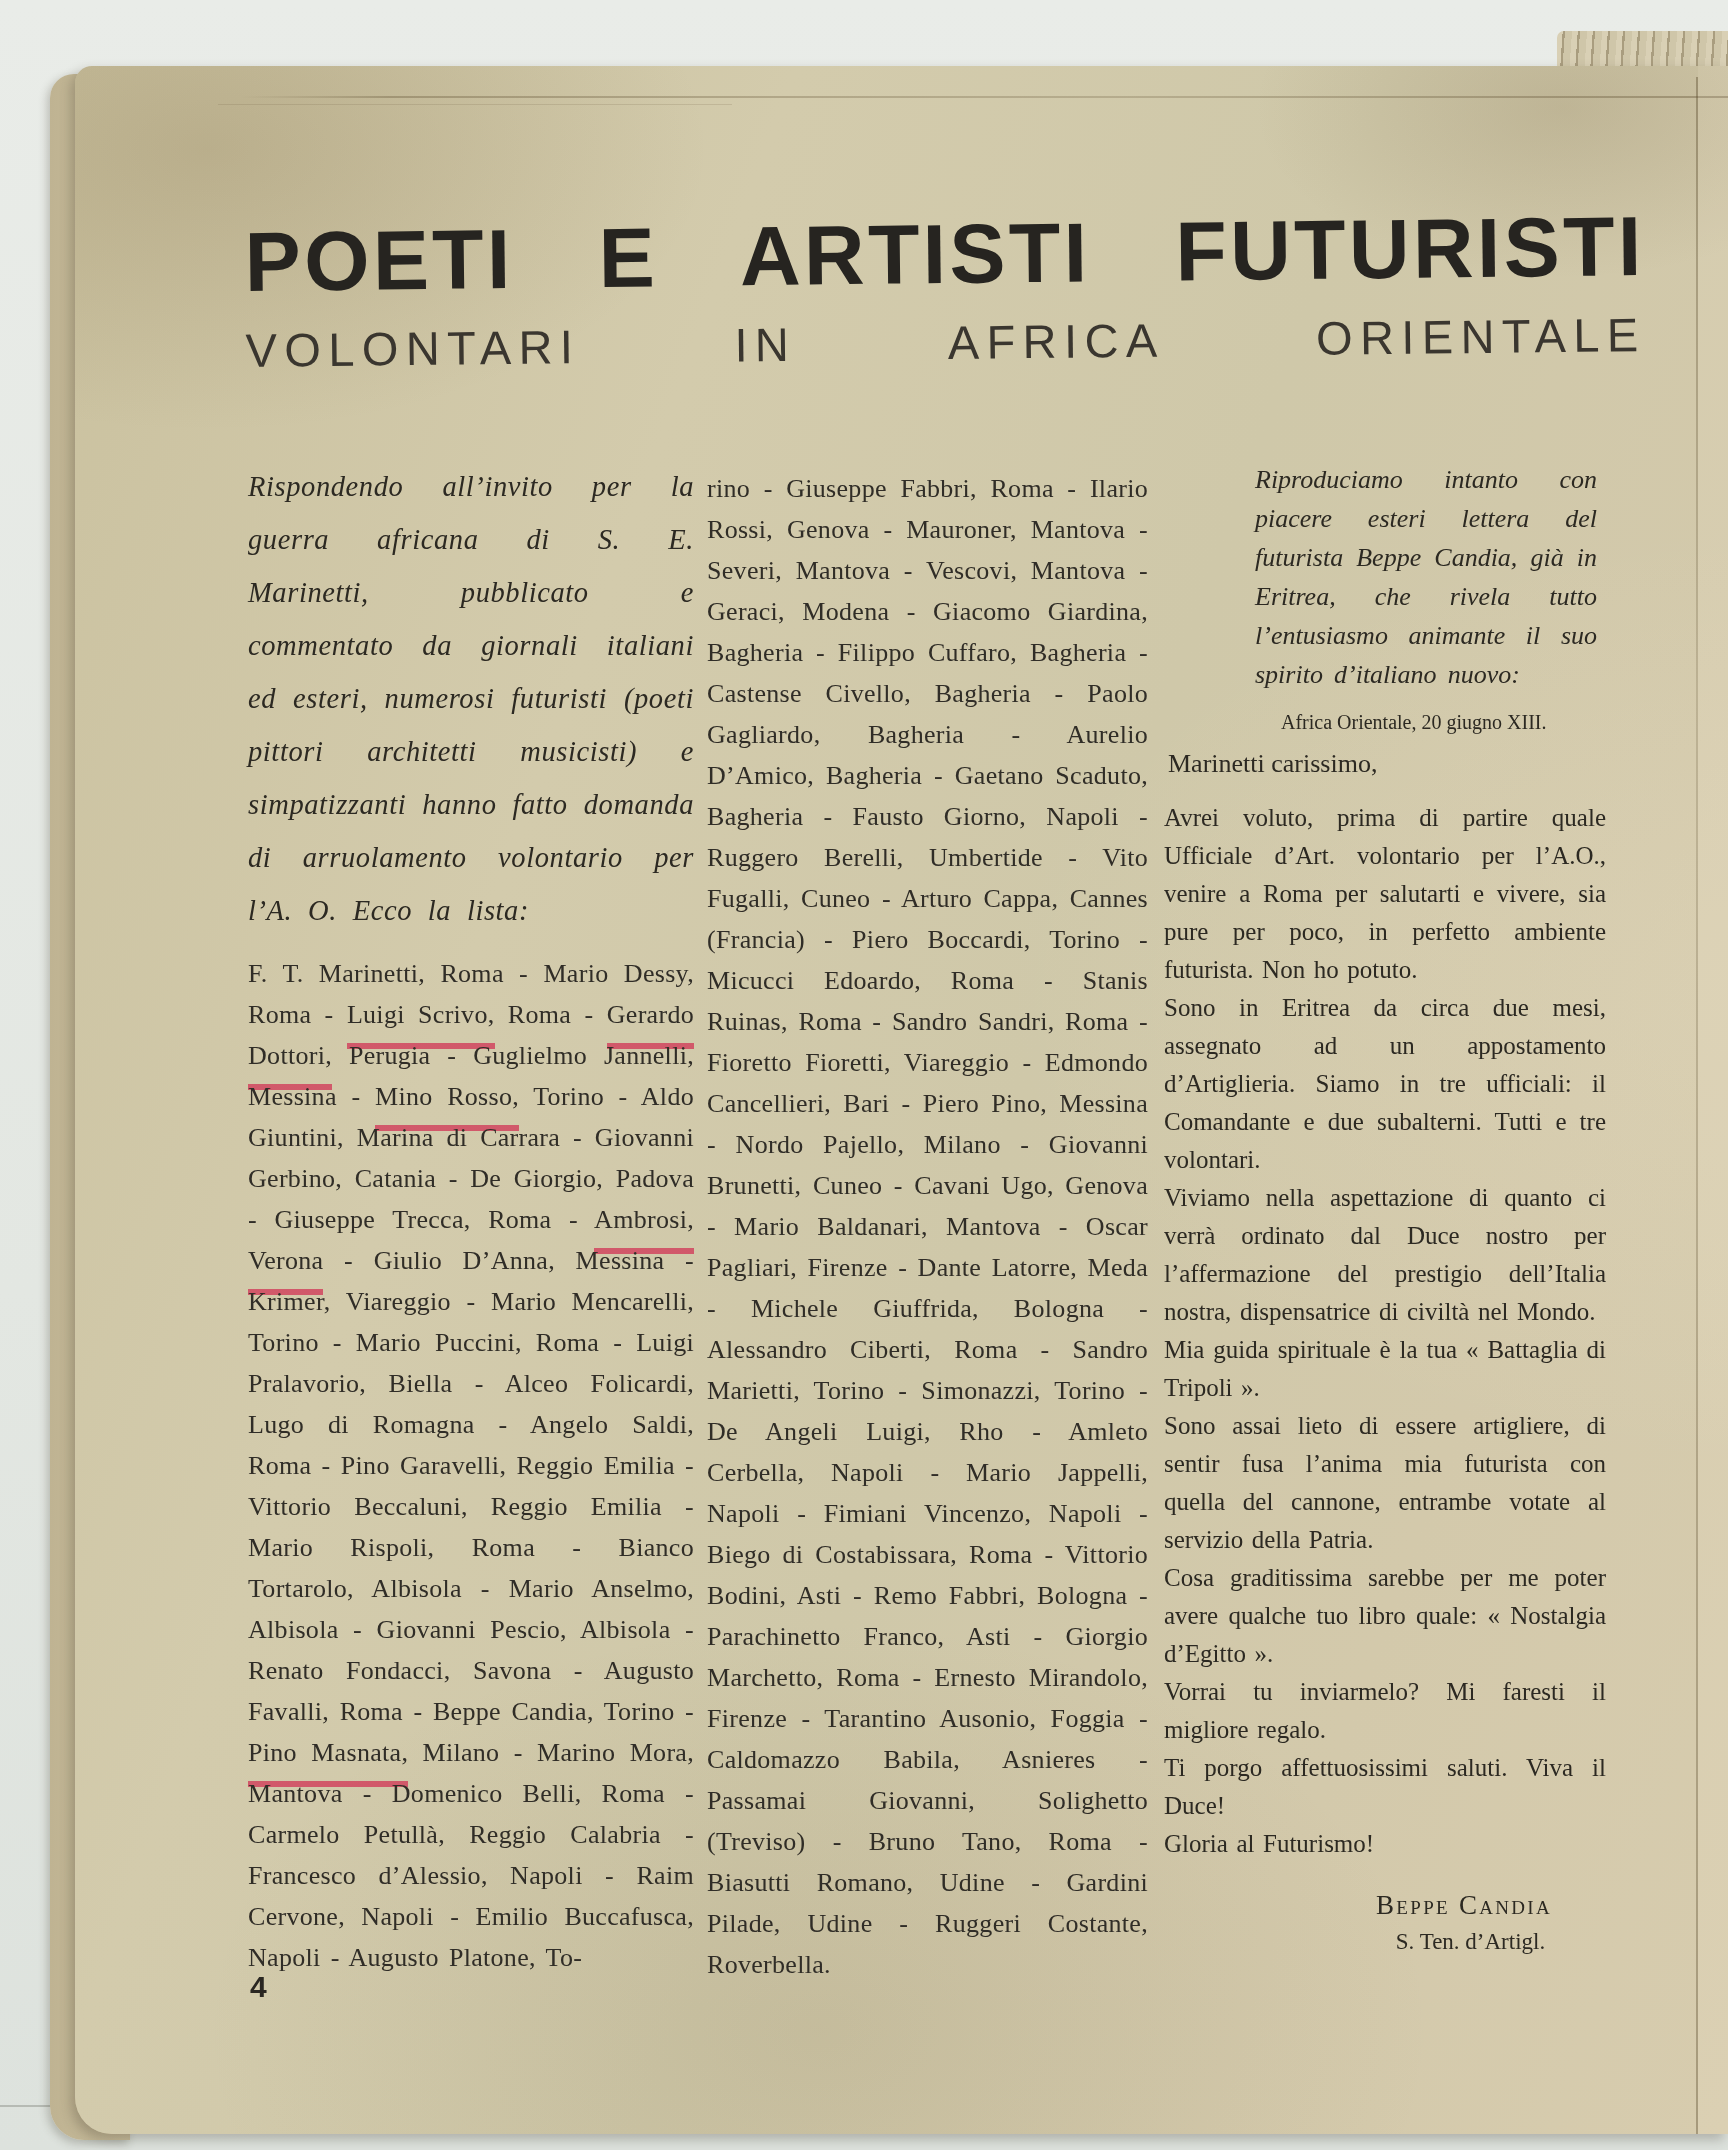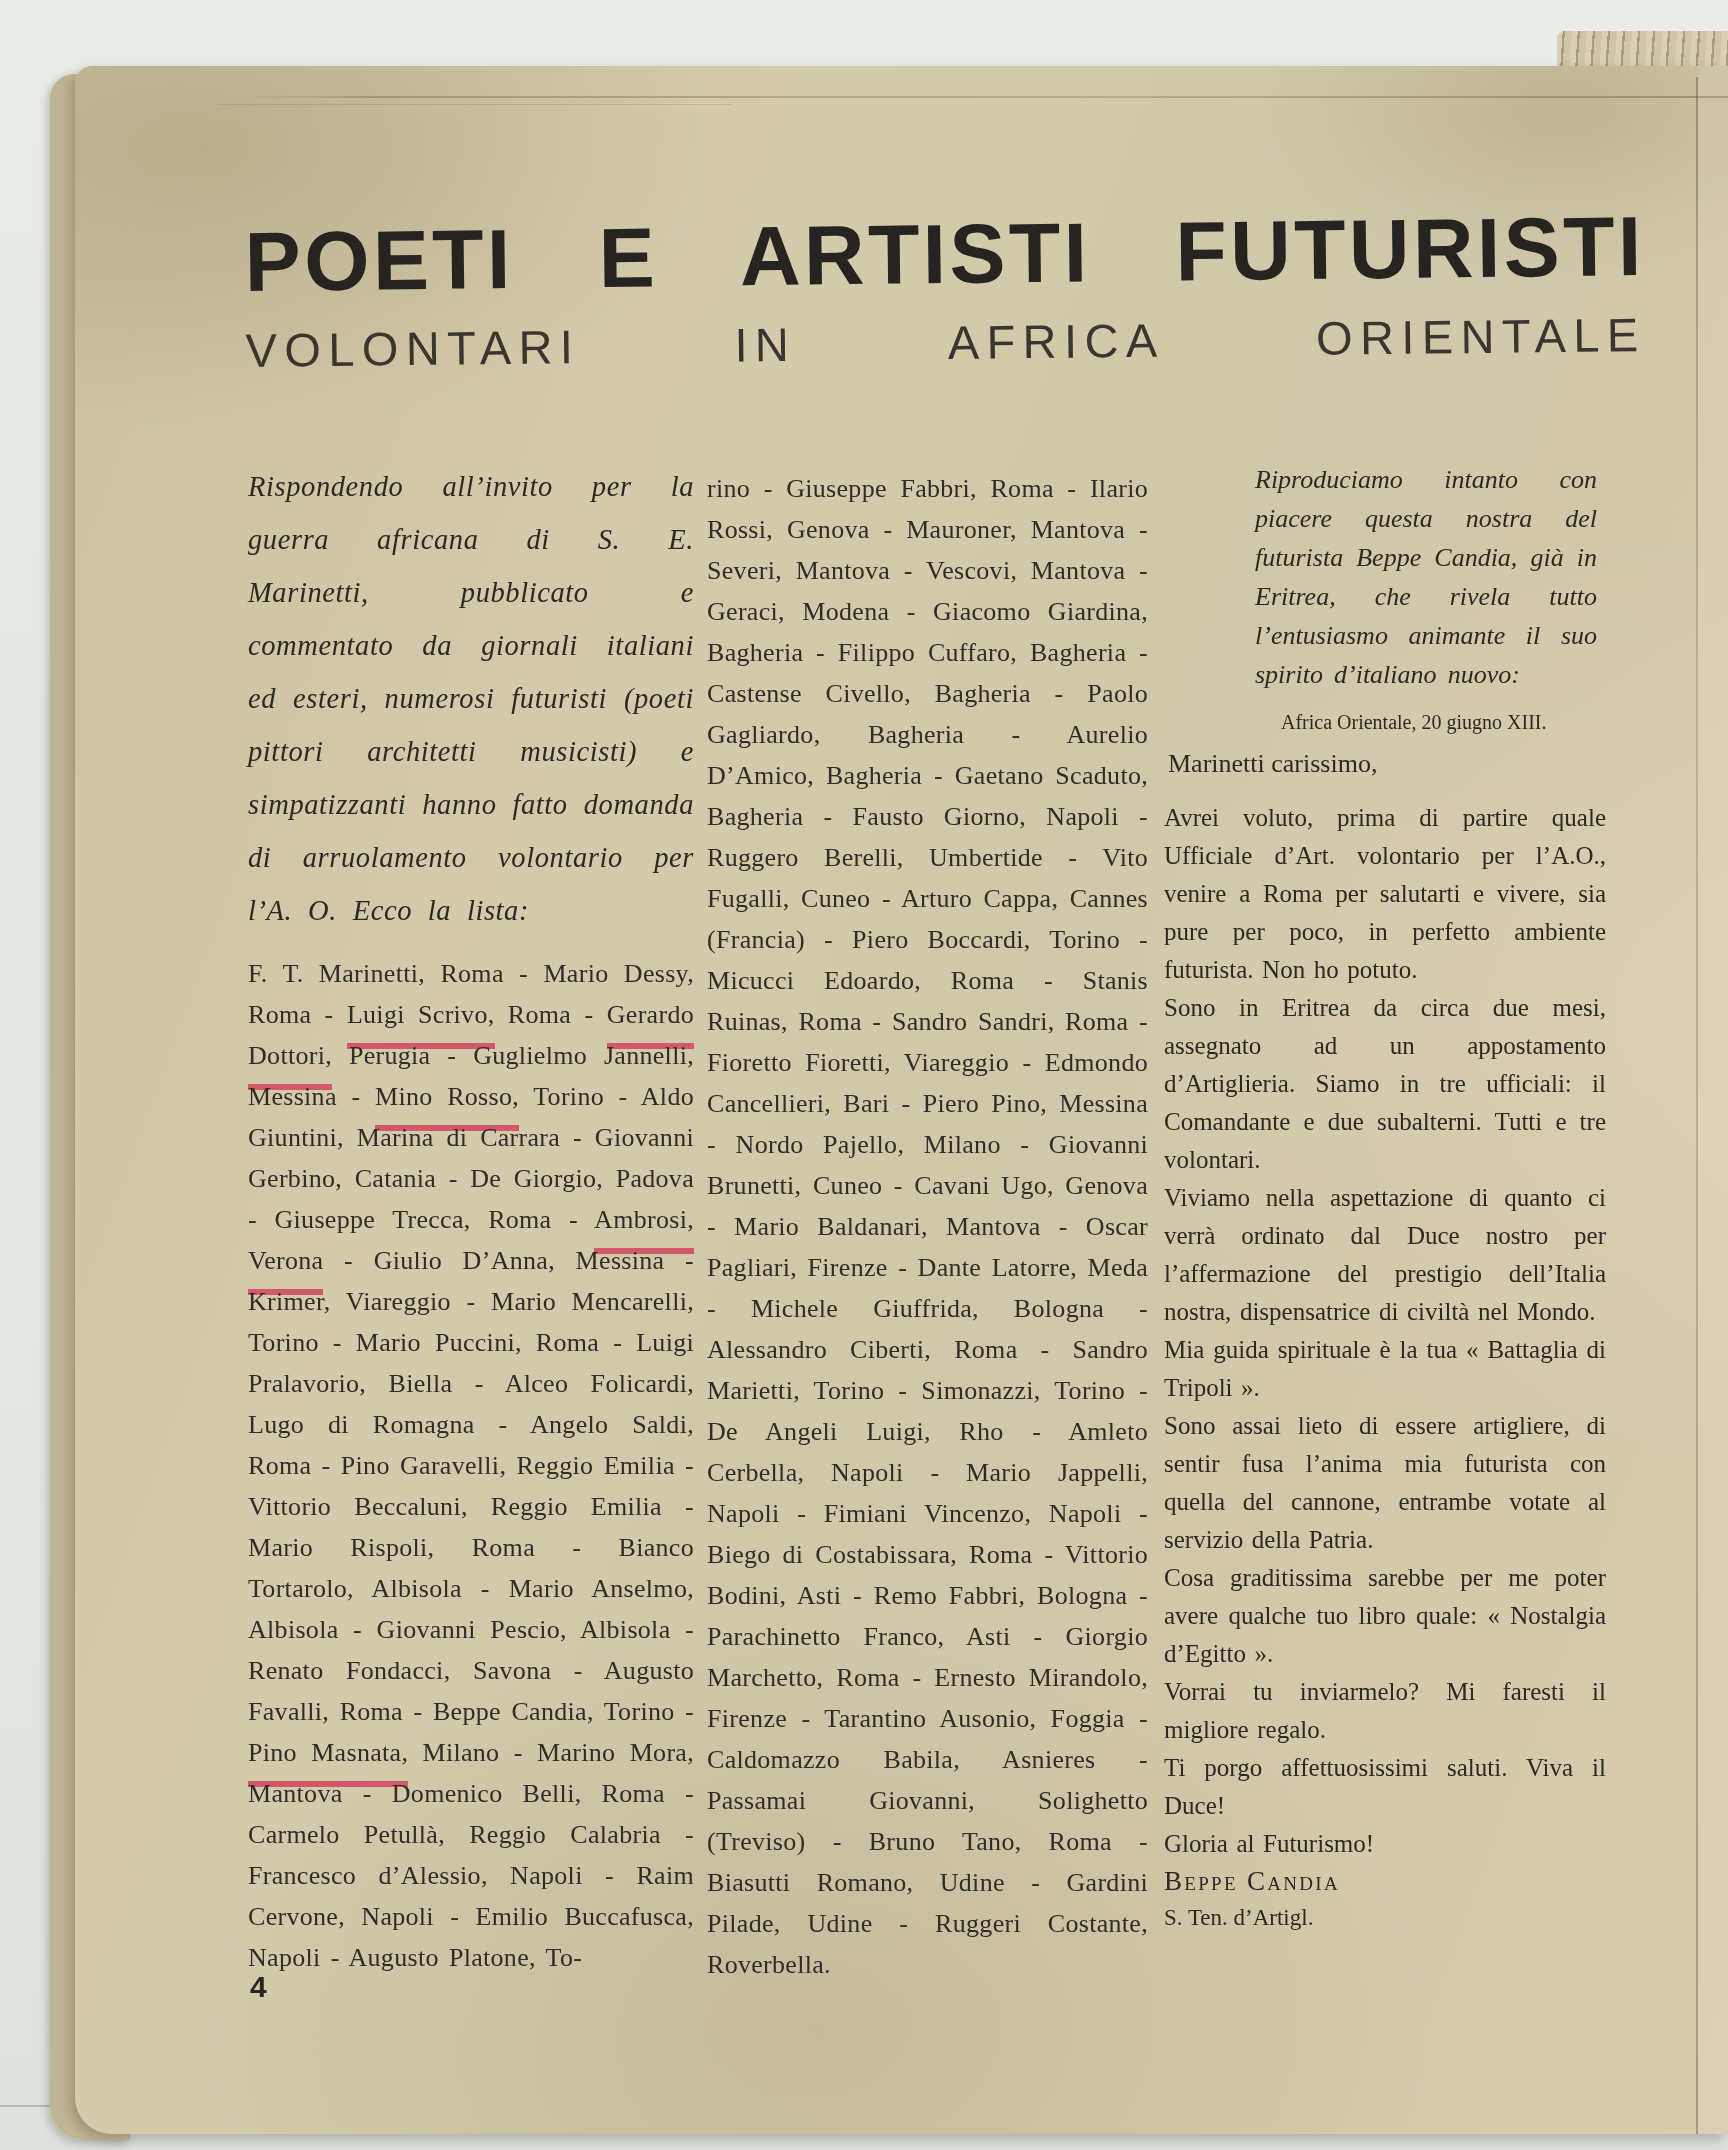--- a/index.html
+++ b/index.html
@@ -64,21 +64,21 @@
   .col-left .intro { font-size:28.5px; line-height:53px; word-spacing:8px; letter-spacing:0.6px; }
   .list { margin:16px 0 0 0; font-size:26px; line-height:41px; text-align:justify;
     word-spacing:3.4px; letter-spacing:0.3px; color:#302d27; }
   .col-mid .list { margin-top:8px; }
 
   .col-right .intro { margin-left:91px; width:342px; font-size:26px; line-height:39px; word-spacing:4.6px; }
   .dateline { margin:17px 0 0 117px; font-size:20px; }
   .salutation { margin:15px 0 0 4px; font-size:26px; }
   .letter-body { margin-top:20px; }
   .letter-body .para { margin:0; font-size:25px; line-height:38px; text-align:justify; word-spacing:2.3px; }
-  .signature { margin-top:3px; text-align:left; padding-right:54px; }
+  .signature { margin-top:27px; text-align:right; padding-right:54px; }
   .sig-name { font-variant:small-caps; letter-spacing:2.3px; font-size:27px; }
   .sig-title { margin-top:8px; padding-right:6.8px; font-size:23px; }
 
   .page-number { position:absolute; left:175px; top:1904px;
     font-family:"Liberation Sans", sans-serif; font-weight:bold; font-size:30px; color:#2a2722; }
 
   .redline {
     padding-bottom:20px;
     -webkit-box-decoration-break:clone; box-decoration-break:clone;
     background-image:linear-gradient(to top, rgba(209,73,97,.88) 0px, rgba(209,73,97,.88) 5.7px, transparent 5.7px);
@@ -105,21 +105,21 @@
   <div class="col col-left">
     <p class="intro">Rispondendo all’invito per la guerra africana di S. E. Marinetti, pubblicato e commentato da giornali italiani ed esteri, numerosi futuristi (poeti pittori architetti musicisti) e simpatizzanti hanno fatto domanda di arruolamento volontario per l’A. O. Ecco la lista:</p>
     <p class="list"><span>F. T. Marinetti, Roma - Mario Dessy, Roma - </span><span class="redline">Luigi Scrivo,</span><span> Roma - </span><span class="redline">Gerardo Dottori,</span><span> Perugia - Guglielmo Jannelli, Messina - </span><span class="redline">Mino Rosso,</span><span> Torino - Aldo Giuntini, Marina di Carrara - Giovanni Gerbino, Catania - De Giorgio, Padova - Giuseppe Trecca, Roma - </span><span class="redline">Ambrosi, Verona</span><span> - Giulio D’Anna, Messina - Krimer, Viareggio - Mario Mencarelli, Torino - Mario Puccini, Roma - Luigi Pralavorio, Biella - Alceo Folicardi, Lugo di Romagna - Angelo Saldi, Roma - Pino Garavelli, Reggio Emilia - Vittorio Beccaluni, Reggio Emilia - Mario Rispoli, Roma - Bianco Tortarolo, Albisola - Mario Anselmo, Albisola - Giovanni Pescio, Albisola - Renato Fondacci, Savona - Augusto Favalli, Roma - Beppe Candia, Torino - </span><span class="redline">Pino Masnata,</span><span> Milano - Marino Mora, Mantova - Domenico Belli, Roma - Carmelo Petullà, Reggio Calabria - Francesco d’Alessio, Napoli - Raim Cervone, Napoli - Emilio Buccafusca, Napoli - Augusto Platone, To-</span></p>
   </div>
 
   <div class="col col-mid">
     <p class="list">rino - Giuseppe Fabbri, Roma - Ilario Rossi, Genova - Mauroner, Mantova - Severi, Mantova - Vescovi, Mantova - Geraci, Modena - Giacomo Giardina, Bagheria - Filippo Cuffaro, Bagheria - Castense Civello, Bagheria - Paolo Gagliardo, Bagheria - Aurelio D’Amico, Bagheria - Gaetano Scaduto, Bagheria - Fausto Giorno, Napoli - Ruggero Berelli, Umbertide - Vito Fugalli, Cuneo - Arturo Cappa, Cannes (Francia) - Piero Boccardi, Torino - Micucci Edoardo, Roma - Stanis Ruinas, Roma - Sandro Sandri, Roma - Fioretto Fioretti, Viareggio - Edmondo Cancellieri, Bari - Piero Pino, Messina - Nordo Pajello, Milano - Giovanni Brunetti, Cuneo - Cavani Ugo, Genova - Mario Baldanari, Mantova - Oscar Pagliari, Firenze - Dante Latorre, Meda - Michele Giuffrida, Bologna - Alessandro Ciberti, Roma - Sandro Marietti, Torino - Simonazzi, Torino - De Angeli Luigi, Rho - Amleto Cerbella, Napoli - Mario Jappelli, Napoli - Fimiani Vincenzo, Napoli - Biego di Costabissara, Roma - Vittorio Bodini, Asti - Remo Fabbri, Bologna - Parachinetto Franco, Asti - Giorgio Marchetto, Roma - Ernesto Mirandolo, Firenze - Tarantino Ausonio, Foggia - Caldomazzo Babila, Asnieres - Passamai Giovanni, Solighetto (Treviso) - Bruno Tano, Roma - Biasutti Romano, Udine - Gardini Pilade, Udine - Ruggeri Costante, Roverbella.</p>
   </div>
 
   <div class="col col-right">
-    <p class="intro">Riproduciamo intanto con piacere questa nostra del futurista Beppe Candia, già in Eritrea, che rivela tutto l’entusiasmo animante il suo spirito d’italiano nuovo:</p>
+    <p class="intro">Riproduciamo intanto con piacere esteri lettera del futurista Beppe Candia, già in Eritrea, che rivela tutto l’entusiasmo animante il suo spirito d’italiano nuovo:</p>
     <p class="dateline">Africa Orientale, 20 giugno XIII.</p>
     <p class="salutation">Marinetti carissimo,</p>
     <div class="letter-body">
         <p class="para">Avrei voluto, prima di partire quale Ufficiale d’Art. volontario per l’A.O., venire a Roma per salutarti e vivere, sia pure per poco, in perfetto ambiente futurista. Non ho potuto.</p>
         <p class="para">Sono in Eritrea da circa due mesi, assegnato ad un appostamento d’Artiglieria. Siamo in tre ufficiali: il Comandante e due subalterni. Tutti e tre volontari.</p>
         <p class="para">Viviamo nella aspettazione di quanto ci verrà ordinato dal Duce nostro per l’affermazione del prestigio dell’Italia nostra, dispensatrice di civiltà nel Mondo.</p>
         <p class="para">Mia guida spirituale è la tua « Battaglia di Tripoli ».</p>
         <p class="para">Sono assai lieto di essere artigliere, di sentir fusa l’anima mia futurista con quella del cannone, entrambe votate al servizio della Patria.</p>
         <p class="para">Cosa graditissima sarebbe per me poter avere qualche tuo libro quale: « Nostalgia d’Egitto ».</p>
         <p class="para">Vorrai tu inviarmelo? Mi faresti il migliore regalo.</p>

